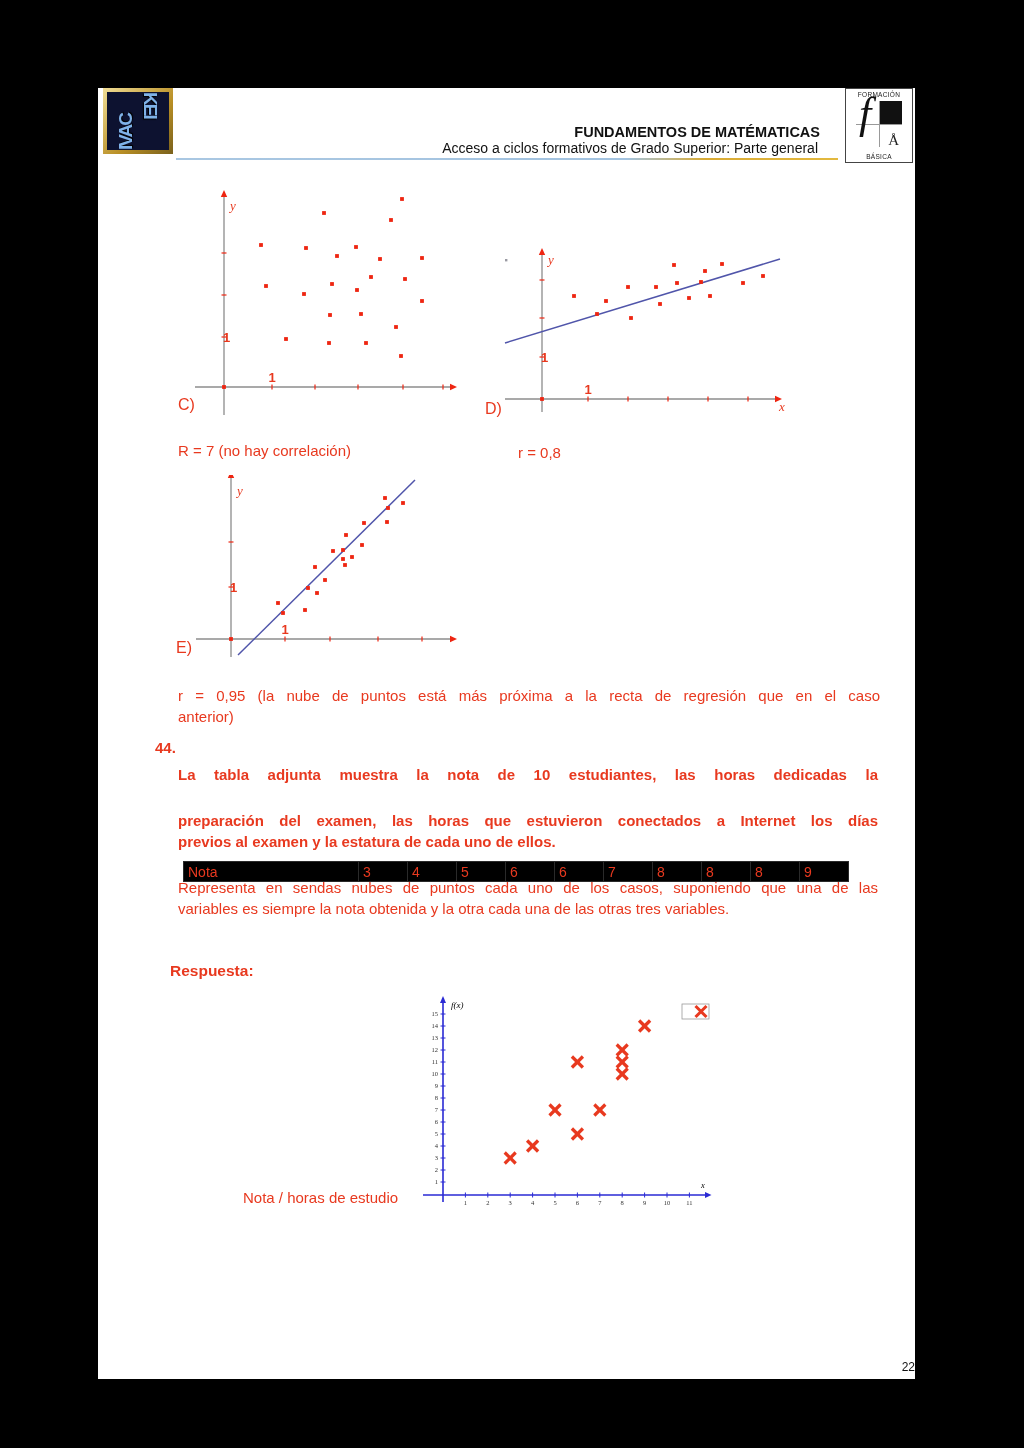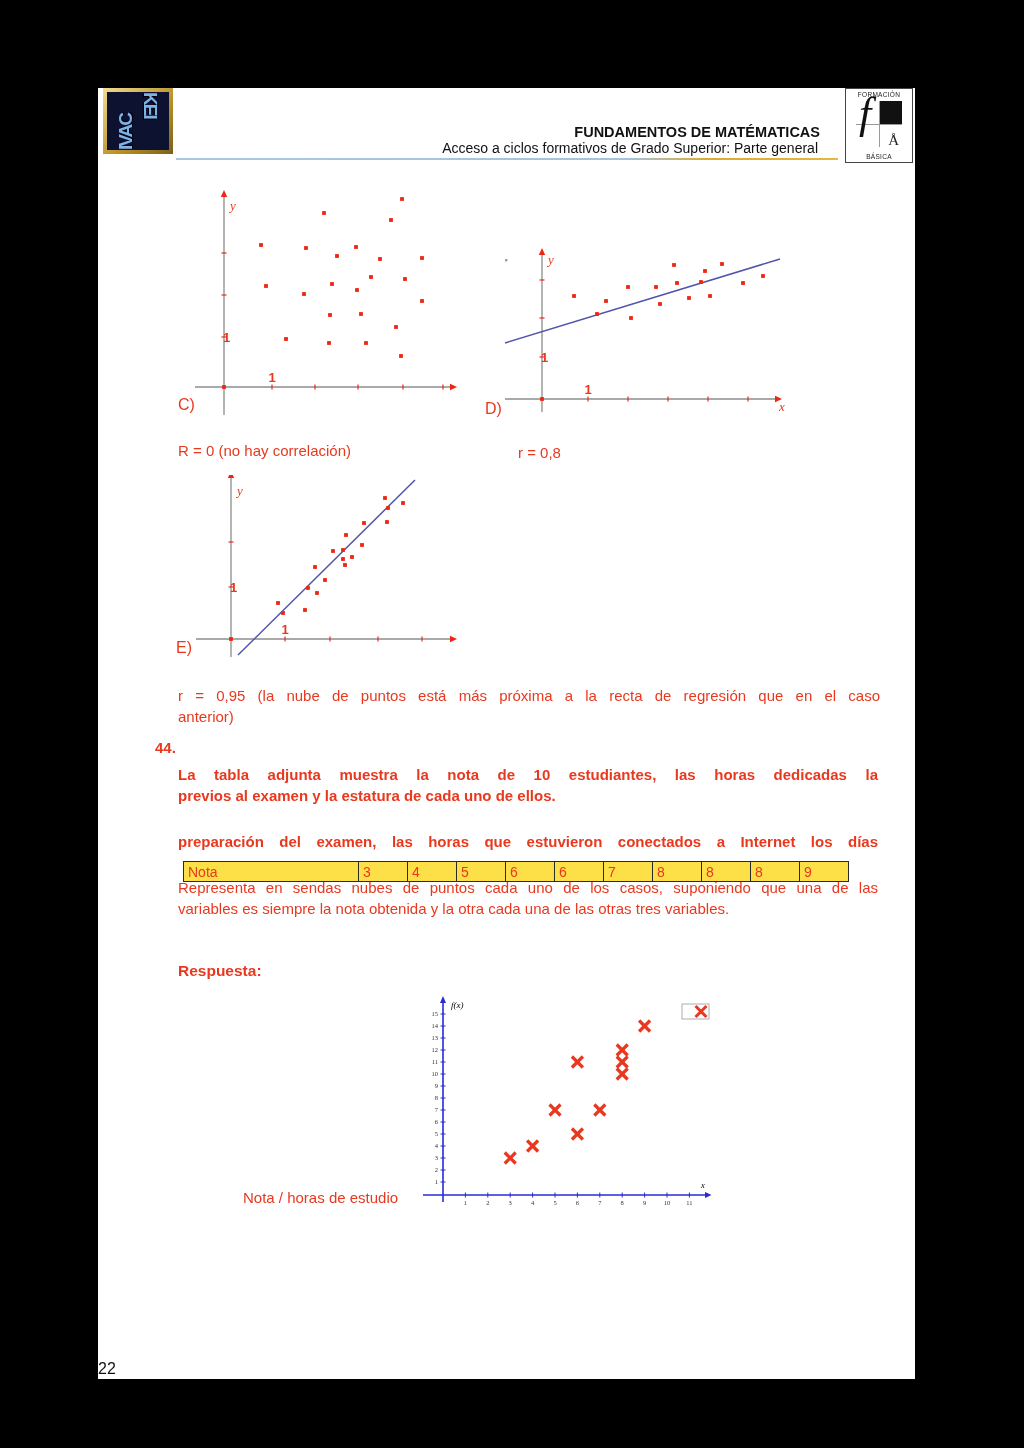--- a/index.html
+++ b/index.html
@@ -33,24 +33,24 @@
   .lr-bot{position:absolute;bottom:2px;width:100%;text-align:center;font-size:6.5px;color:#222;letter-spacing:.3px;}
 
   
   .plot-label{position:absolute;color:var(--red);font-size:16px;}
   .red-caption{position:absolute;color:var(--red);font-size:15px;line-height:21px;}
   .prob-num{position:absolute;color:var(--red);font-weight:bold;font-size:15px;}
   .prob-text{position:absolute;color:var(--red);font-size:15px;line-height:21px;}
   .prob-text .b{font-weight:bold;}
   .jline{text-align:justify;text-align-last:justify;margin-top:25px;}
   .respuesta{position:absolute;color:var(--red);font-weight:bold;font-size:15.5px;}
-  .page-num{position:absolute;left:0;right:0;top:1272px;text-align:left;color:#111;font-size:16px;}
+  .page-num{position:absolute;left:0;right:0;top:1272px;text-align:right;color:#111;font-size:12px;}
 
   
-  .data-table{position:absolute;border-collapse:collapse;background:#fde047;table-layout:fixed;}
+  .data-table{position:absolute;border-collapse:collapse;background:#000000;table-layout:fixed;text-decoration:underline;}
   .data-table td{border:1.6px solid #2a2a2a;color:var(--red);font-size:14px;height:19px;
                  padding:0 2px 0 4px;white-space:nowrap;overflow:hidden;
                  font-family:"Liberation Sans",sans-serif;}
   .data-table td.lbl{width:168px;}
   .data-table td.val{width:42px;}
 </style>
 </head>
 <body>
 
 <div class="canvas">
@@ -112,21 +112,21 @@
         <rect x="228.1" y="111.1" width="3.8" height="3.8" fill="#ee2511"></rect>
         <rect x="136.1" y="125.1" width="3.8" height="3.8" fill="#ee2511"></rect>
         <rect x="167.1" y="124.1" width="3.8" height="3.8" fill="#ee2511"></rect>
         <rect x="202.1" y="137.1" width="3.8" height="3.8" fill="#ee2511"></rect>
         <rect x="92.1" y="149.1" width="3.8" height="3.8" fill="#ee2511"></rect>
         <rect x="135.1" y="153.1" width="3.8" height="3.8" fill="#ee2511"></rect>
         <rect x="172.1" y="153.1" width="3.8" height="3.8" fill="#ee2511"></rect>
         <rect x="207.1" y="166.1" width="3.8" height="3.8" fill="#ee2511"></rect>
       </svg>
     <div class="plot-label" style="left:80px;top:308px">C)</div>
-    <div class="red-caption" style="left:80px;top:352px">R = 0 (no hay correlación)</div>
+    <div class="red-caption" style="left:80px;top:352px">R = 7 (no hay correlación)</div>
 
     <svg id="plot-d" class="abs" style="left:397px;top:157px" width="295" height="170">
         <line x1="10" y1="154" x2="280" y2="154" stroke="#8c8c8c" stroke-width="1.3"></line>
         <line x1="47" y1="10" x2="47" y2="167" stroke="#8c8c8c" stroke-width="1.3"></line>
         <polygon points="280,150.8 287,154 280,157.2" fill="#ee2511"></polygon>
         <polygon points="43.8,10 47,3 50.2,10" fill="#ee2511"></polygon>
         <line x1="93" y1="151.5" x2="93" y2="156.5" stroke="#ee2511" stroke-width="1.2"></line>
         <line x1="133" y1="151.5" x2="133" y2="156.5" stroke="#ee2511" stroke-width="1.2"></line>
         <line x1="173" y1="151.5" x2="173" y2="156.5" stroke="#ee2511" stroke-width="1.2"></line>
         <line x1="213" y1="151.5" x2="213" y2="156.5" stroke="#ee2511" stroke-width="1.2"></line>
@@ -199,22 +199,22 @@
       </svg>
     <div class="plot-label" style="left:78px;top:551px">E)</div>
     <div class="red-caption" id="caption-e" style="left:80px;top:572px;width:702px">
         <div class="jline">r = 0,95 (la nube de puntos está más próxima a la recta de regresión que en el caso</div>
         <div class="">anterior)</div>
       </div>
 
     <div class="prob-num" style="left:57px;top:651px">44.</div>
     <div class="prob-text" id="problem-text" style="left:80px;top:651px;width:700px">
         <div class="b jline">La tabla adjunta muestra la nota de 10 estudiantes, las horas dedicadas la</div>
+        <div class="b jline">preparación del examen, las horas que estuvieron conectados a Internet los días</div>
         <div class="b ">previos al examen y la estatura de cada uno de ellos.</div>
-        <div class="b jline">preparación del examen, las horas que estuvieron conectados a Internet los días</div>
         <div class="jline">Representa en sendas nubes de puntos cada uno de los casos, suponiendo que una de las</div>
         <div class="">variables es siempre la nota obtenida y la otra cada una de las otras tres variables.</div>
       </div>
 
     <table class="data-table" style="left:85px;top:773px">
       <tbody id="table-body">
           <tr>
             <td class="lbl">Nota</td>
             <td class="val">3</td>
             <td class="val">4</td>
@@ -223,21 +223,21 @@
             <td class="val">6</td>
             <td class="val">7</td>
             <td class="val">8</td>
             <td class="val">8</td>
             <td class="val">8</td>
             <td class="val">9</td>
           </tr>
         </tbody>
     </table>
 
-    <div class="respuesta" style="left:80px;top:874px">Respuesta:</div>
+    <div class="respuesta" style="left:72px;top:874px">Respuesta:</div>
 
     <svg id="plot-answer" class="abs" style="left:320px;top:907px" width="294" height="213">
         <line x1="25" y1="207" x2="25" y2="6" stroke="#2a2ad4" stroke-width="1.6"></line>
         <polygon points="22,8 25,1 28,8" fill="#2a2ad4"></polygon>
         <line x1="5" y1="200" x2="288" y2="200" stroke="#2a2ad4" stroke-width="1.6"></line>
         <polygon points="287,197 293.5,200 287,203" fill="#2a2ad4"></polygon>
         <line x1="22.5" y1="187" x2="27.5" y2="187" stroke="#2a2ad4" stroke-width="1"></line>
         <text x="20" y="189" fill="#333" font-size="6.5" text-anchor="end" font-family="&quot;Liberation Serif&quot;,serif">1</text>
         <line x1="22.5" y1="175" x2="27.5" y2="175" stroke="#2a2ad4" stroke-width="1"></line>
         <text x="20" y="177" fill="#333" font-size="6.5" text-anchor="end" font-family="&quot;Liberation Serif&quot;,serif">2</text>

